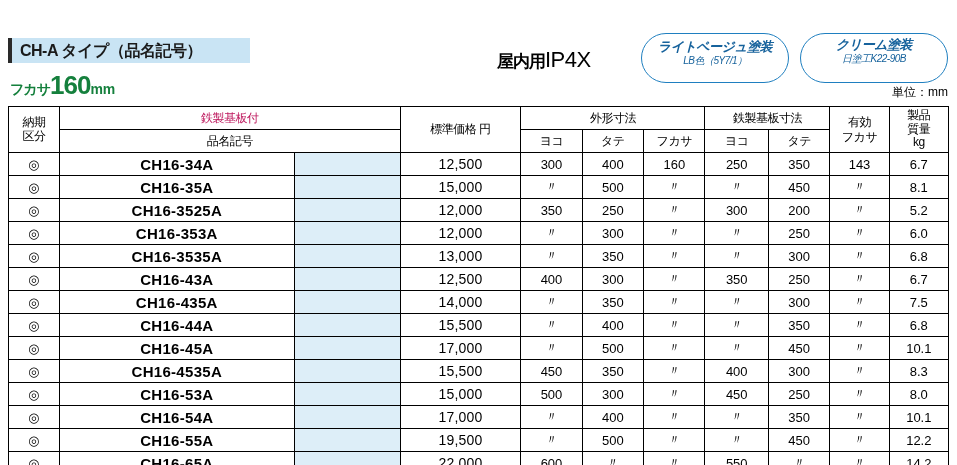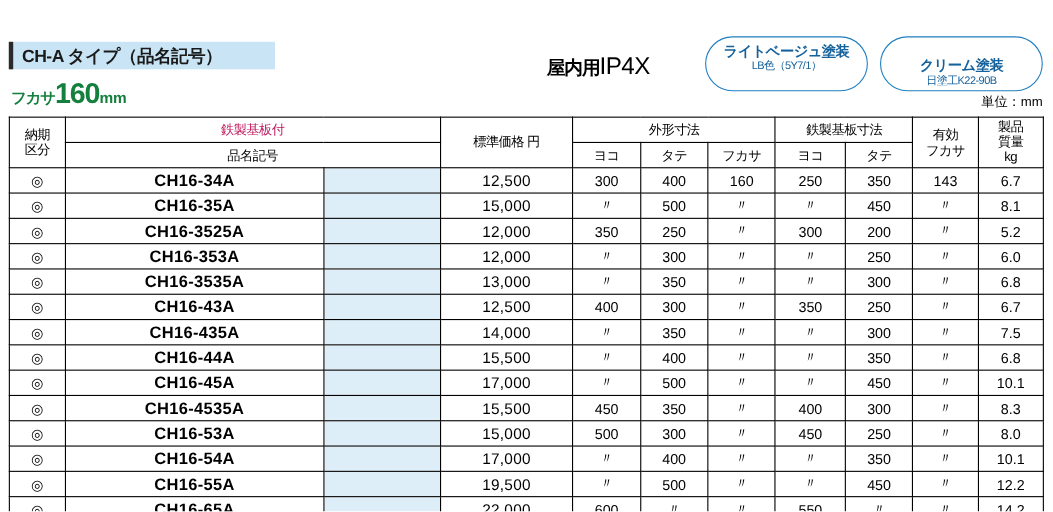--- a/index.html
+++ b/index.html
@@ -80,34 +80,35 @@
   }
 
   .pill {
     position: absolute;
     border: 1.6px solid #1f7fc0;
     border-radius: 40px;
     text-align: center;
     color: #16629c;
     line-height: 1.25;
     box-sizing: border-box;
+    font-style: italic;
   }
   .pill-1 {
     left: 641px;
     top: 33px;
     width: 148px;
     height: 50px;
     padding-top: 5px;
   }
   .pill-2 {
     left: 800px;
     top: 33px;
     width: 148px;
     height: 50px;
-    padding-top: 18px;
+    padding-top: 3px;
   }
   .pill .l1 { font-size: 13px; font-weight: bold; letter-spacing: -0.5px;}
   .pill .l2 { font-size: 10px; letter-spacing: -0.5px;}
   .pill .l3 { font-size: 10px; letter-spacing: -0.5px;}
 
   .unit-note {
     position: absolute;
     right: 9px;
     top: 84px;
     font-size: 12px;

